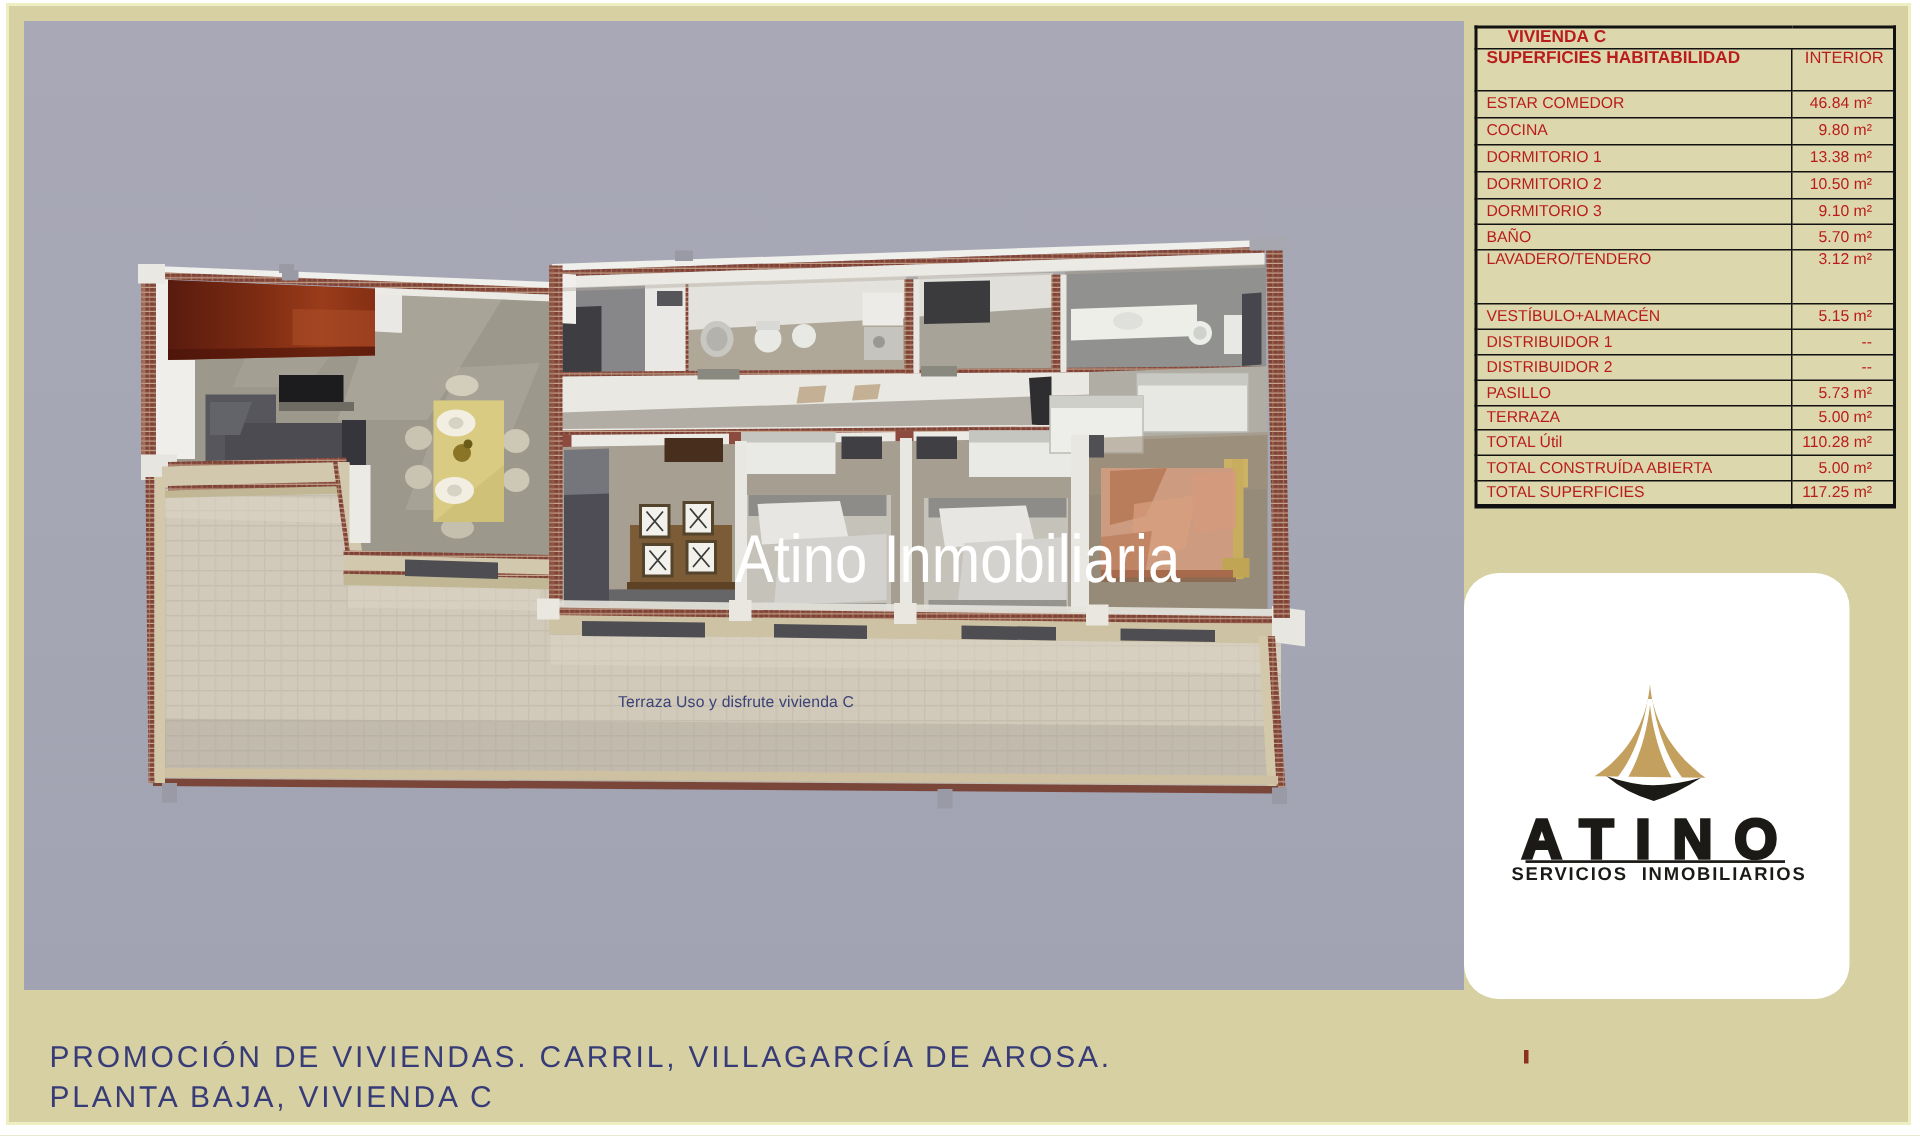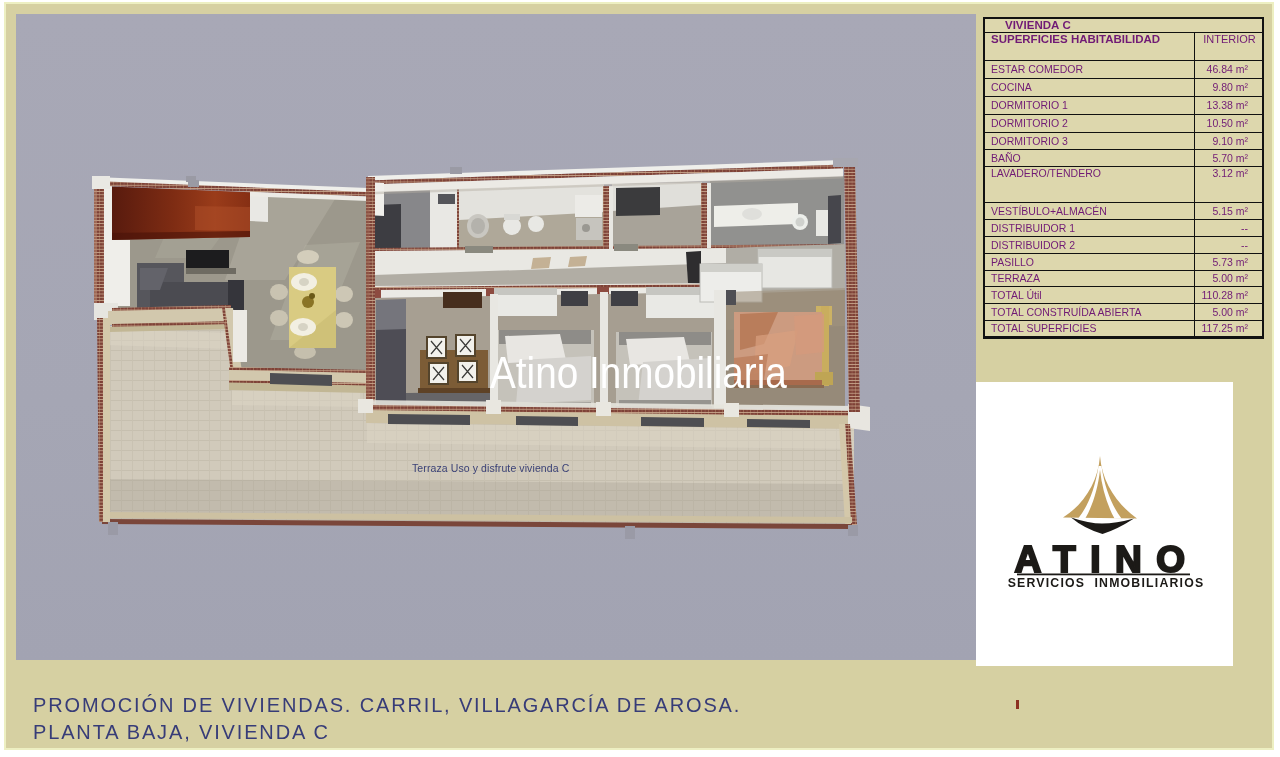--- a/index.html
+++ b/index.html
@@ -7,26 +7,26 @@
      font-family:"Liberation Sans", sans-serif;}
 #panel{position:absolute;left:4px;top:2px;width:1270px;height:748px;background:#d6d0a2;
        box-shadow:0 0 0 2px #edefc2 inset;}
 #gray{position:absolute;left:16px;top:14px;width:960px;height:646px;
       background:linear-gradient(180deg,#a8a8b6 0%,#a5a6b4 60%,#a2a3b2 100%);}
 #plansvg{position:absolute;left:16px;top:14px;}
 #watermark{position:absolute;left:490px;top:347px;color:#ffffff;font-size:45px;
            font-weight:400;white-space:nowrap;letter-spacing:0px;transform:scaleX(0.86);transform-origin:0 0;}
 #terrlabel{position:absolute;left:412px;top:462px;color:#3b4277;font-size:10.5px;letter-spacing:0.1px;}
 #areatable{position:absolute;left:983px;top:17px;width:281px;border-collapse:collapse;
-           background:#ddd7ad;color:#701a75;border:2px solid #111;border-bottom:3px solid #111;}
+           background:#ddd7ad;color:#b91c1c;border:2px solid #111;border-bottom:3px solid #111;}
 #areatable td.l{width:199px;}
 #areatable td{border:1px solid #111111;font-size:10.5px;padding:0 4px 0 6px;vertical-align:middle;}
 #areatable td.v{text-align:right;padding-right:14px;white-space:nowrap;}
 #areatable tr.hd td{font-weight:bold;font-size:11.5px;}
-#logobox{position:absolute;left:976px;top:382px;width:257px;height:284px;background:#ffffff;}
+#logobox{position:absolute;left:976px;top:382px;width:257px;height:284px;background:#ffffff;border-radius:23px;}
 #title{position:absolute;left:33px;top:692px;color:#373c78;font-size:20px;font-weight:normal;
        letter-spacing:1.85px;line-height:26.5px;white-space:nowrap;}
 #redtick{position:absolute;left:1016px;top:700px;width:3px;height:9px;background:#8c3021;}
 </style>
 </head>
 <body>
 
 <div id="panel"></div>
 
 <div id="gray"></div>

